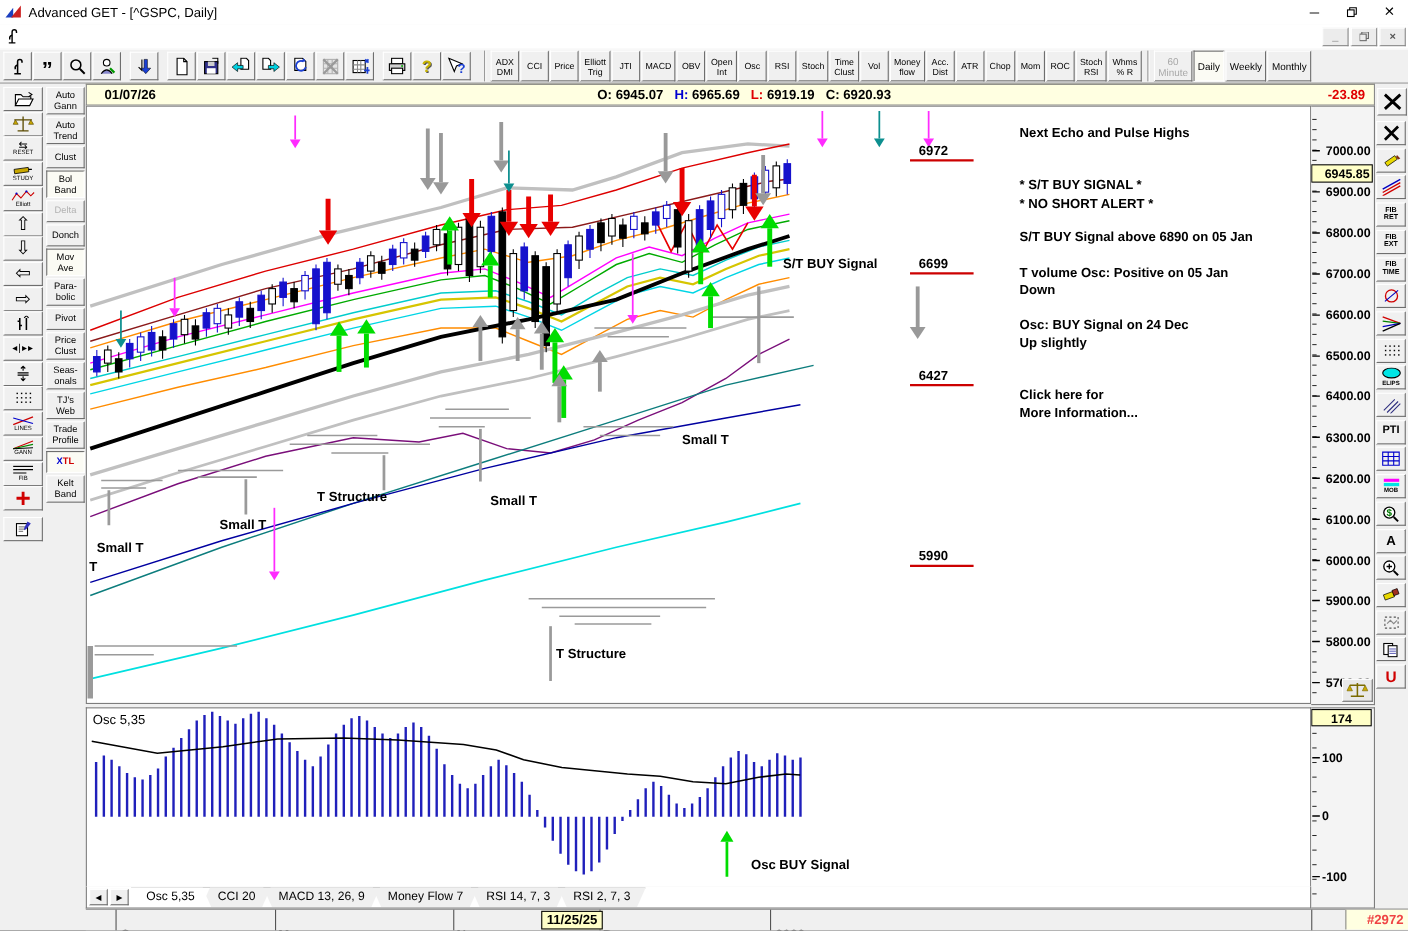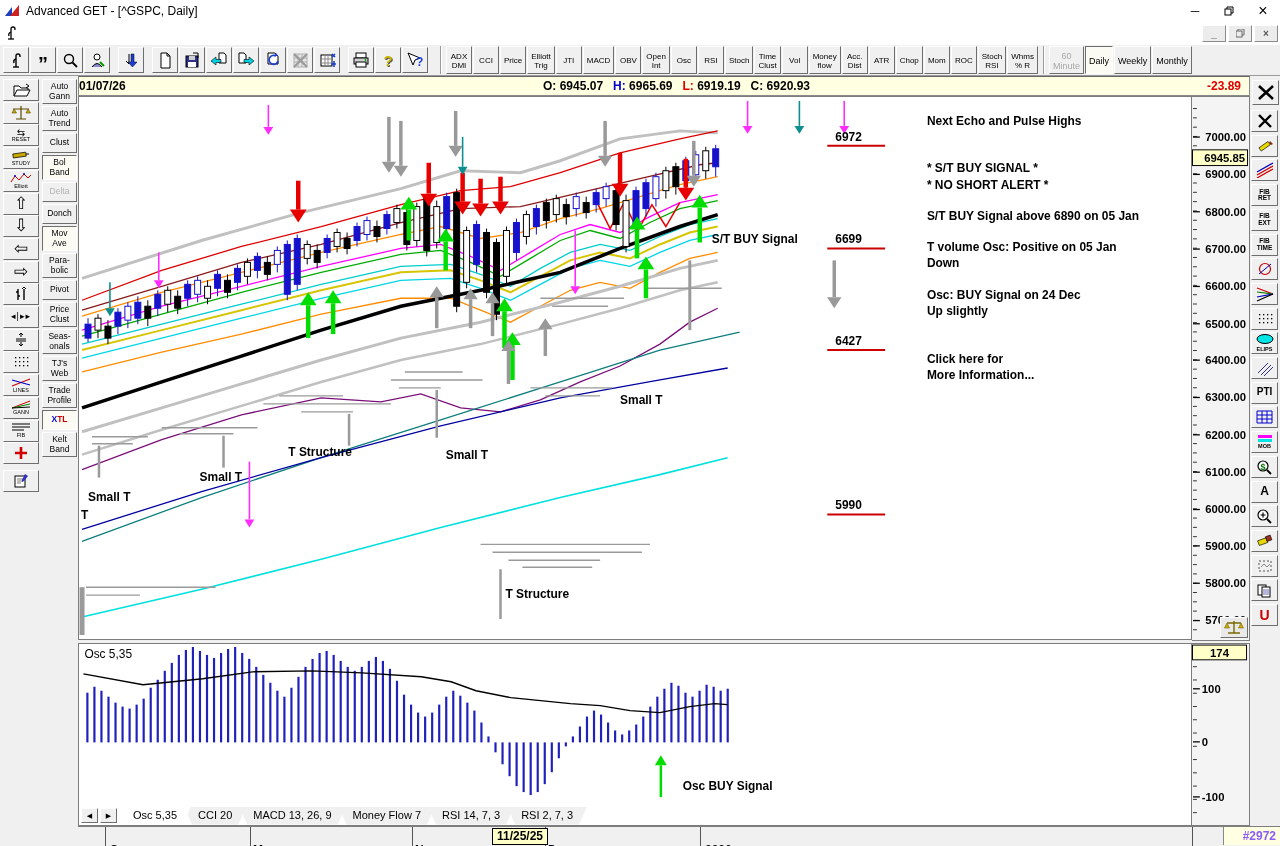--- a/index.html
+++ b/index.html
@@ -35,21 +35,21 @@
 .sidebtn{position:absolute;border:1px solid;border-color:#fff #6e6e6e #6e6e6e #fff;background:#f0f0f0;
   font-size:8.5px;line-height:9.5px;text-align:center;white-space:pre-line;
   display:flex;align-items:center;justify-content:center;overflow:hidden}
 .sidebtn.active{border-color:#6e6e6e #fff #fff #6e6e6e;background:#fbfbf4}
 .sidebtn.disabled{color:#b2b2b2}
 .icostack{display:flex;flex-direction:column;align-items:center;line-height:6px}
 .icolabel{font-size:5.5px;letter-spacing:0}
 
 .chead{position:absolute;left:78px;top:76px;width:1172px;height:20px;background:#ffffe1;
   border:1px solid #8a8a8a;border-top-color:#666;display:flex;align-items:center;font-size:12px;font-weight:bold}
-.chead .date{margin-left:0}
+.chead .date{margin-left:16px}
 .chead .ohlc{position:absolute;left:464px}
 .chead .chg{margin-left:auto;margin-right:8px;color:#e00000}
 .lblH{color:#0000d0}.lblL{color:#e00000}
 .closebig{position:absolute;left:1252px;top:80px;width:27px;height:25px;border:1px solid;
   border-color:#fff #6e6e6e #6e6e6e #fff;background:#f0f0f0;display:flex;align-items:center;justify-content:center}
 #plot{position:absolute;left:78px;top:96px;background:#fff;border:1px solid #7d7d7d}
 #paxis{position:absolute;left:1192px;top:96px;background:#f4f4f4;border:1px solid #7d7d7d;border-left:none}
 #rtools{position:absolute;left:1251px;top:110px;width:29px}
 .rtb{position:absolute;left:0;width:27px;height:22px;border:1px solid;border-color:#fff #6e6e6e #6e6e6e #fff;
   background:#f0f0f0;display:flex;flex-direction:column;align-items:center;justify-content:center;
@@ -62,21 +62,21 @@
   display:flex;align-items:center;justify-content:center;font-size:7px;margin-right:2px;flex:none}
 .tab{height:18px;padding:2px 14px 0 14px;font-size:11px;background:#f0f0f0;margin-right:-7px;
   clip-path:polygon(0 0,100% 0,calc(100% - 8px) 100%,8px 100%);filter:drop-shadow(0 0 0.7px #555)}
 .tab.active{background:#fff;z-index:3;position:relative}
 .timeline{position:absolute;left:78px;top:826px;width:1202px;height:20px;background:#f0f0f0;
   border-top:1px solid #7d7d7d;font-size:12px;font-weight:bold}
 .tl-label{position:absolute;top:16px}
 .tl-sep{position:absolute;top:0;width:1px;height:20px;background:#555}
 .tl-box{position:absolute;top:1px;width:56px;height:17px;background:#ffffc8;border:1px solid #000;
   text-align:center;line-height:15px;z-index:2}
-.tl-count{position:absolute;right:0;top:0;width:57px;height:18px;background:#ffffe1;color:#8b5cf6;
+.tl-count{position:absolute;right:0;top:0;width:57px;height:18px;background:#ffffe1;color:#ef4444;
   text-align:right;padding:2px 4px 0 0;border-left:1px solid #888}
 .scaledeco{position:absolute;left:1220px;top:617px;width:28px;height:21px;border:1px solid;
   border-color:#fff #6e6e6e #6e6e6e #fff;background:#e9e9e9;display:flex;align-items:center;justify-content:center;z-index:4}
 text{font-family:"Liberation Sans",sans-serif}
 .ann{font:bold 12px "Liberation Sans",sans-serif;fill:#000}
 .axlbl{font:bold 11.5px "Liberation Sans",sans-serif;fill:#000}
 </style>
 </head>
 <body>
 

